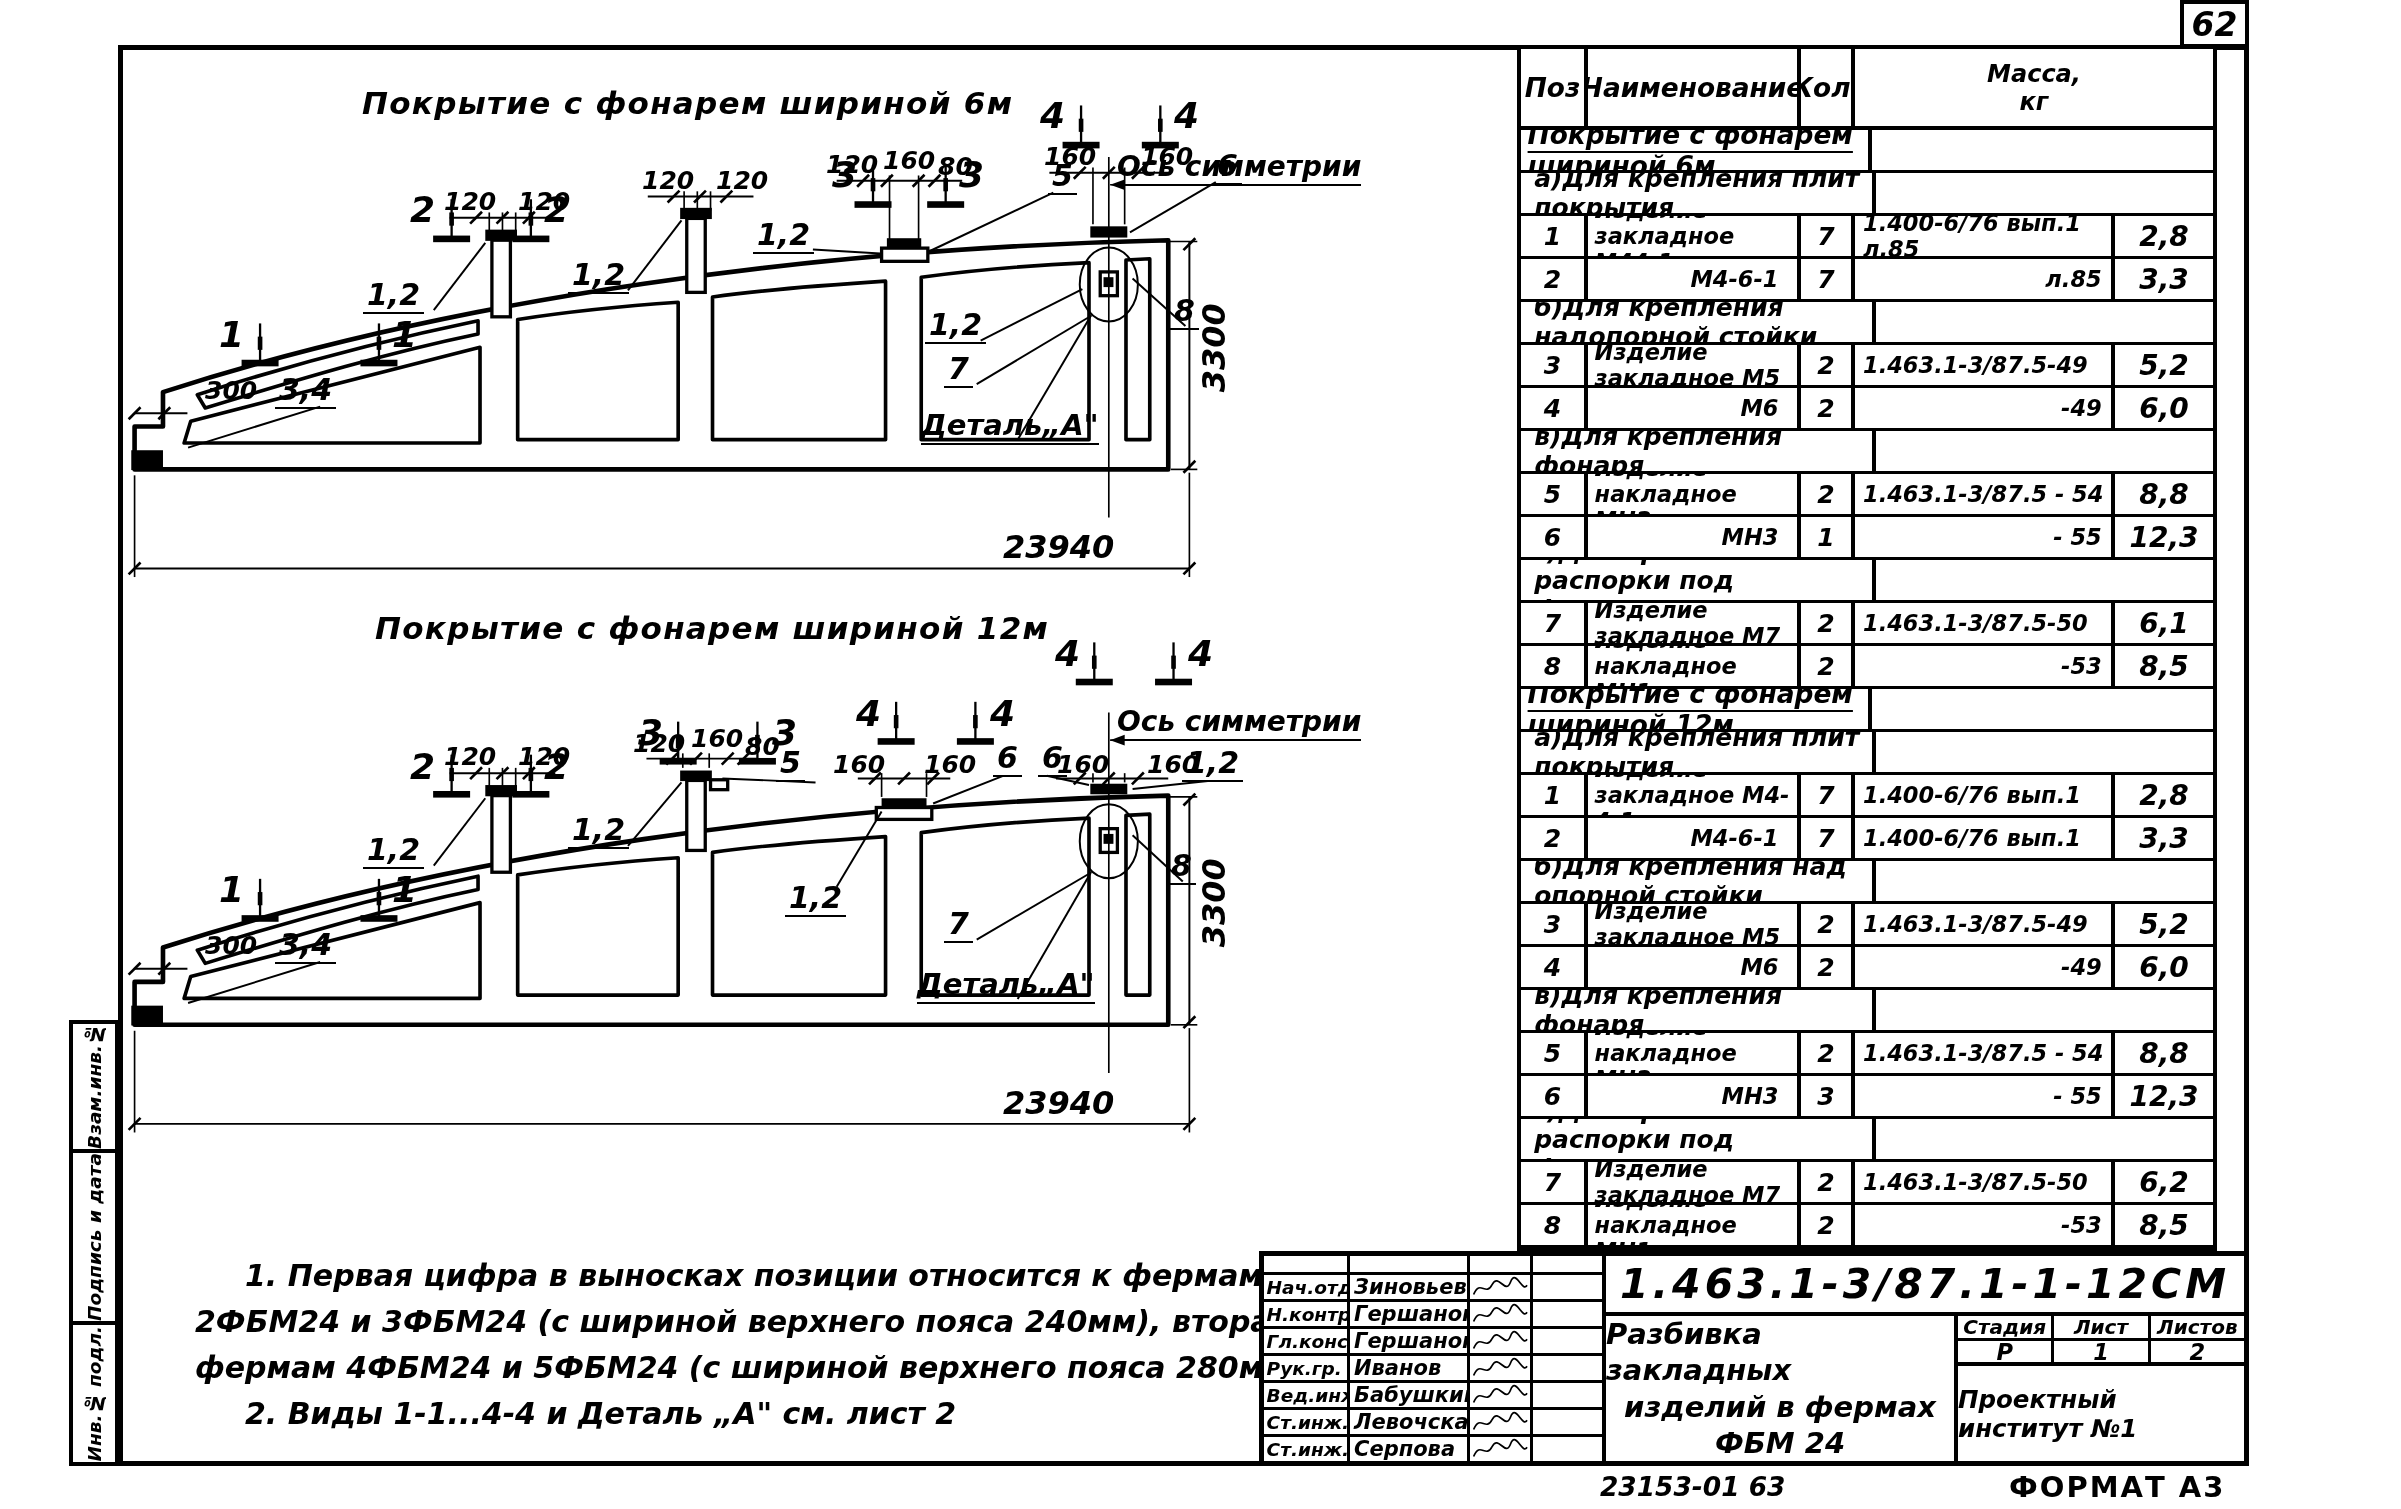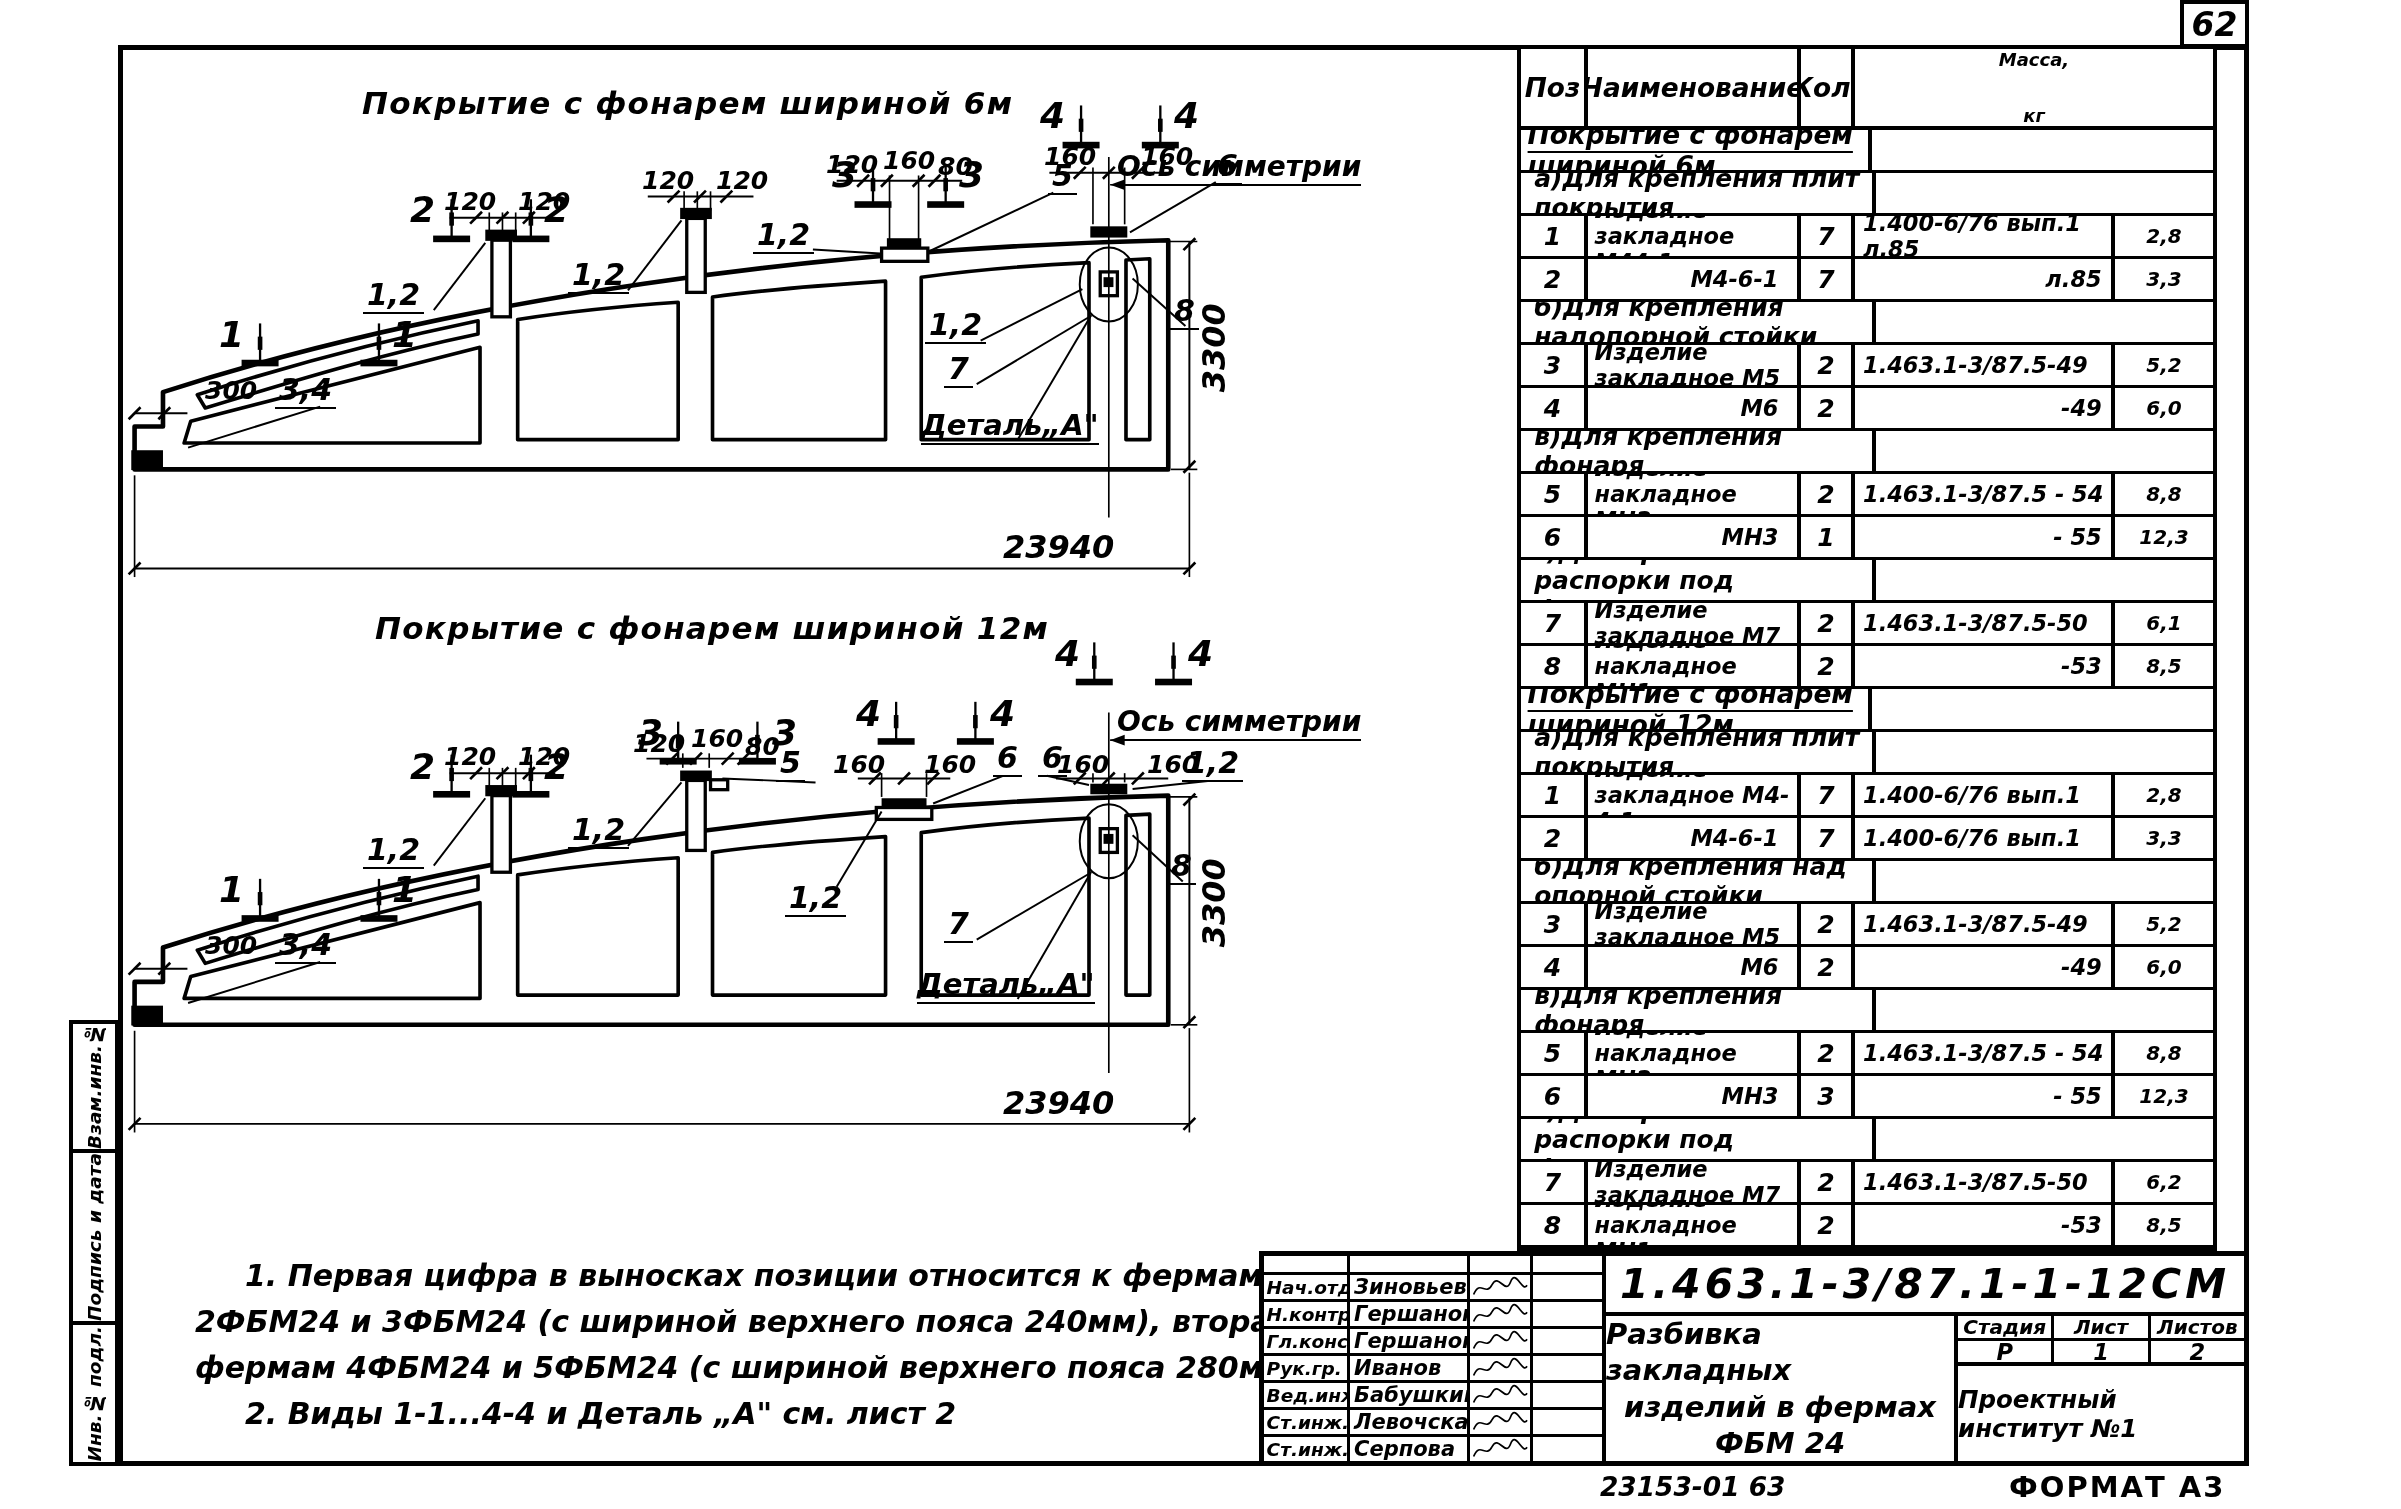--- a/index.html
+++ b/index.html
@@ -39,25 +39,25 @@
   .t-rot{transform:rotate(-90deg);text-align:center;}
   
   .ptable{position:absolute;left:1517px;top:45px;width:700px;border:4.6px solid #000;background:#fff;}
   .prow{display:flex;height:43px;border-bottom:3.3px solid #000;font-style:italic;align-items:stretch;}
   .phead{height:81px;border-bottom:4.6px solid #000;}
   .pcell{display:flex;align-items:center;overflow:hidden;}
   .c-pos{width:63px;justify-content:center;font-weight:700;font-size:25px;}
   .c-name{width:213px;border-left:4px solid #000;padding-left:6.6px;font-weight:700;font-size:22.5px;}
   .c-qty{width:54px;border-left:4px solid #000;justify-content:center;font-weight:700;font-size:25px;}
   .c-doc{width:260px;border-left:4px solid #000;padding-left:8px;font-weight:700;font-size:22.5px;}
-  .c-mass{flex:1;border-left:4px solid #000;justify-content:center;font-weight:700;font-size:20px;}
+  .c-mass{flex:1;border-left:4px solid #000;justify-content:center;font-weight:700;font-size:28px;}
   .phead .pcell{flex-direction:column;justify-content:center;font-size:26.4px;font-weight:700;padding-left:0;}
   .phead .c-name{align-items:center;}
   .phead .c-doc{align-items:center;font-size:24px;}
-  .phead .c-mass{font-size:18px;justify-content:space-between;}
+  .phead .c-mass{font-size:24px;}
   .r-sec .c-pos,.r-sec .c-qty,.r-sec .c-doc,.r-sub .c-pos,.r-sub .c-qty,.r-sub .c-doc{width:0;border:none;padding:0;}
   .r-sec .c-name,.r-sub .c-name{flex:1;border-left:none;}
   .r-sec .c-name{justify-content:center;font-size:26.4px;text-decoration:underline;text-underline-offset:6.6px;text-decoration-thickness:2.3px;}
   .r-sub .c-name{font-size:25px;padding-left:13.2px;}
   .r-cont .c-name{justify-content:flex-end;padding-right:18.5px;}
   .r-dr .c-doc{justify-content:flex-end;padding-right:9.3px;padding-left:0;}
   
   .tblock{position:absolute;left:1259px;top:1251px;width:990px;height:215px;border:5.3px solid #000;
           display:flex;background:#fff;}
   .sigzone{width:342px;border-right:4.6px solid #000;display:flex;flex-direction:column;}

